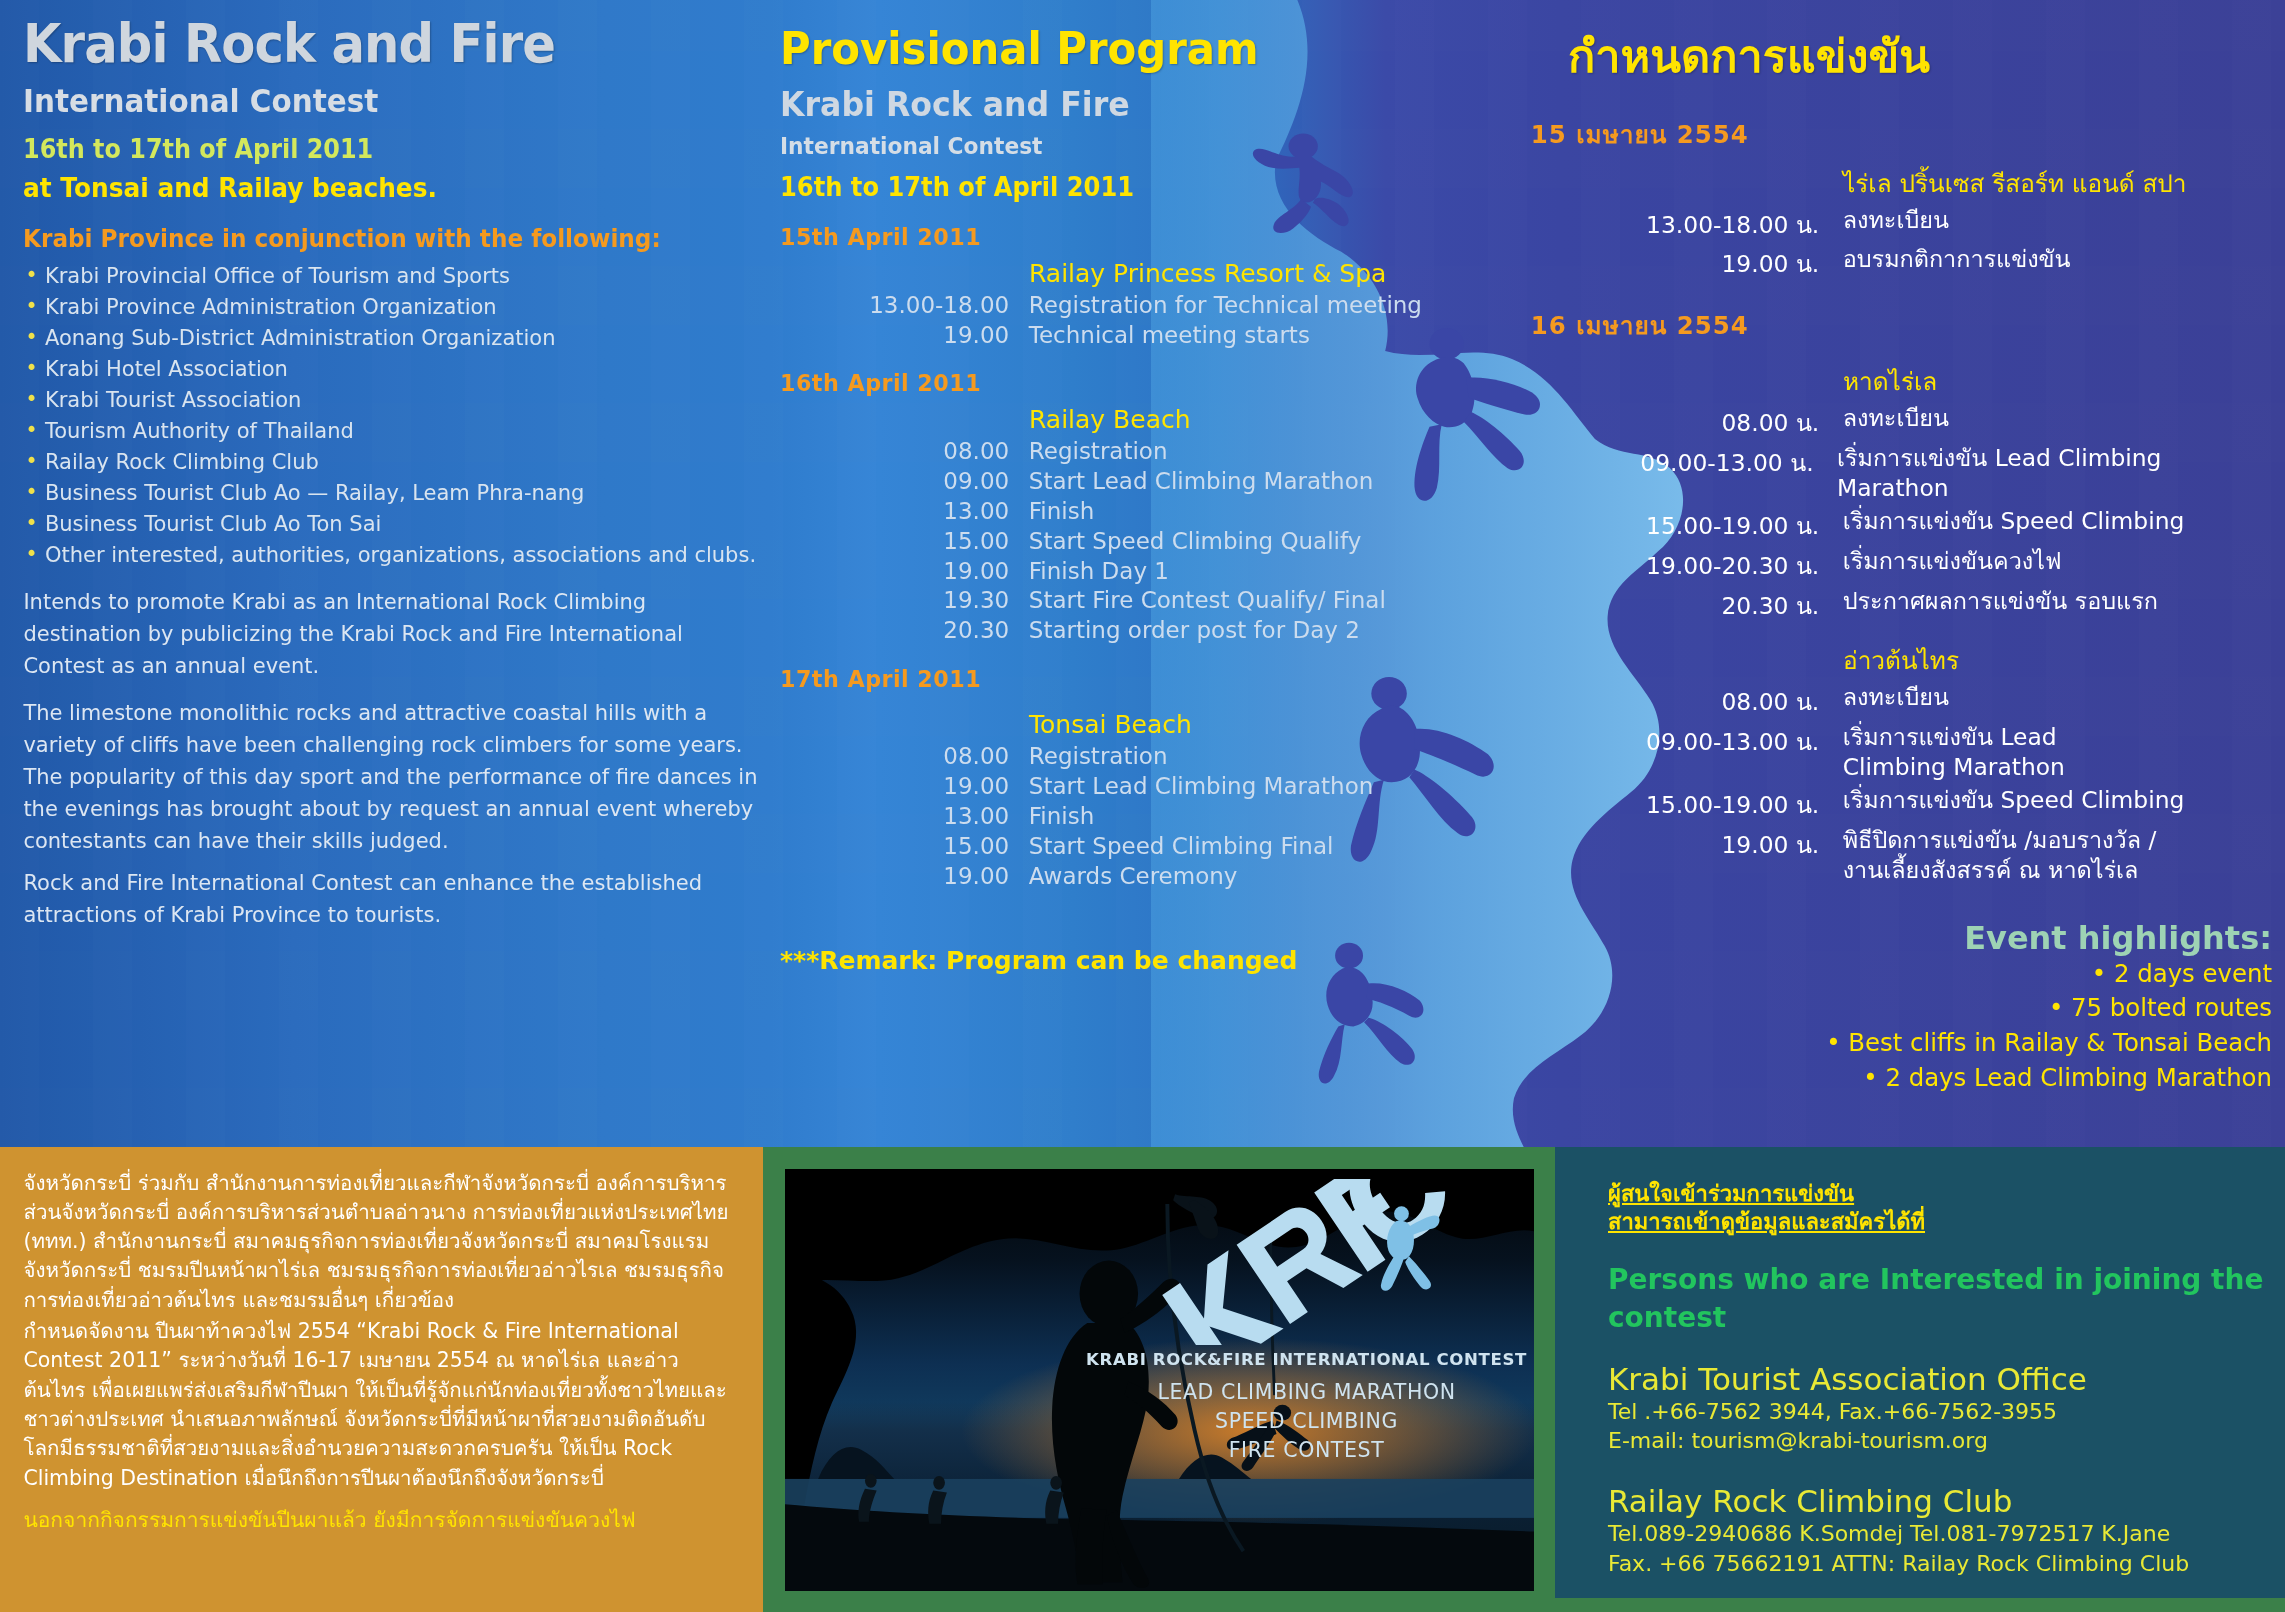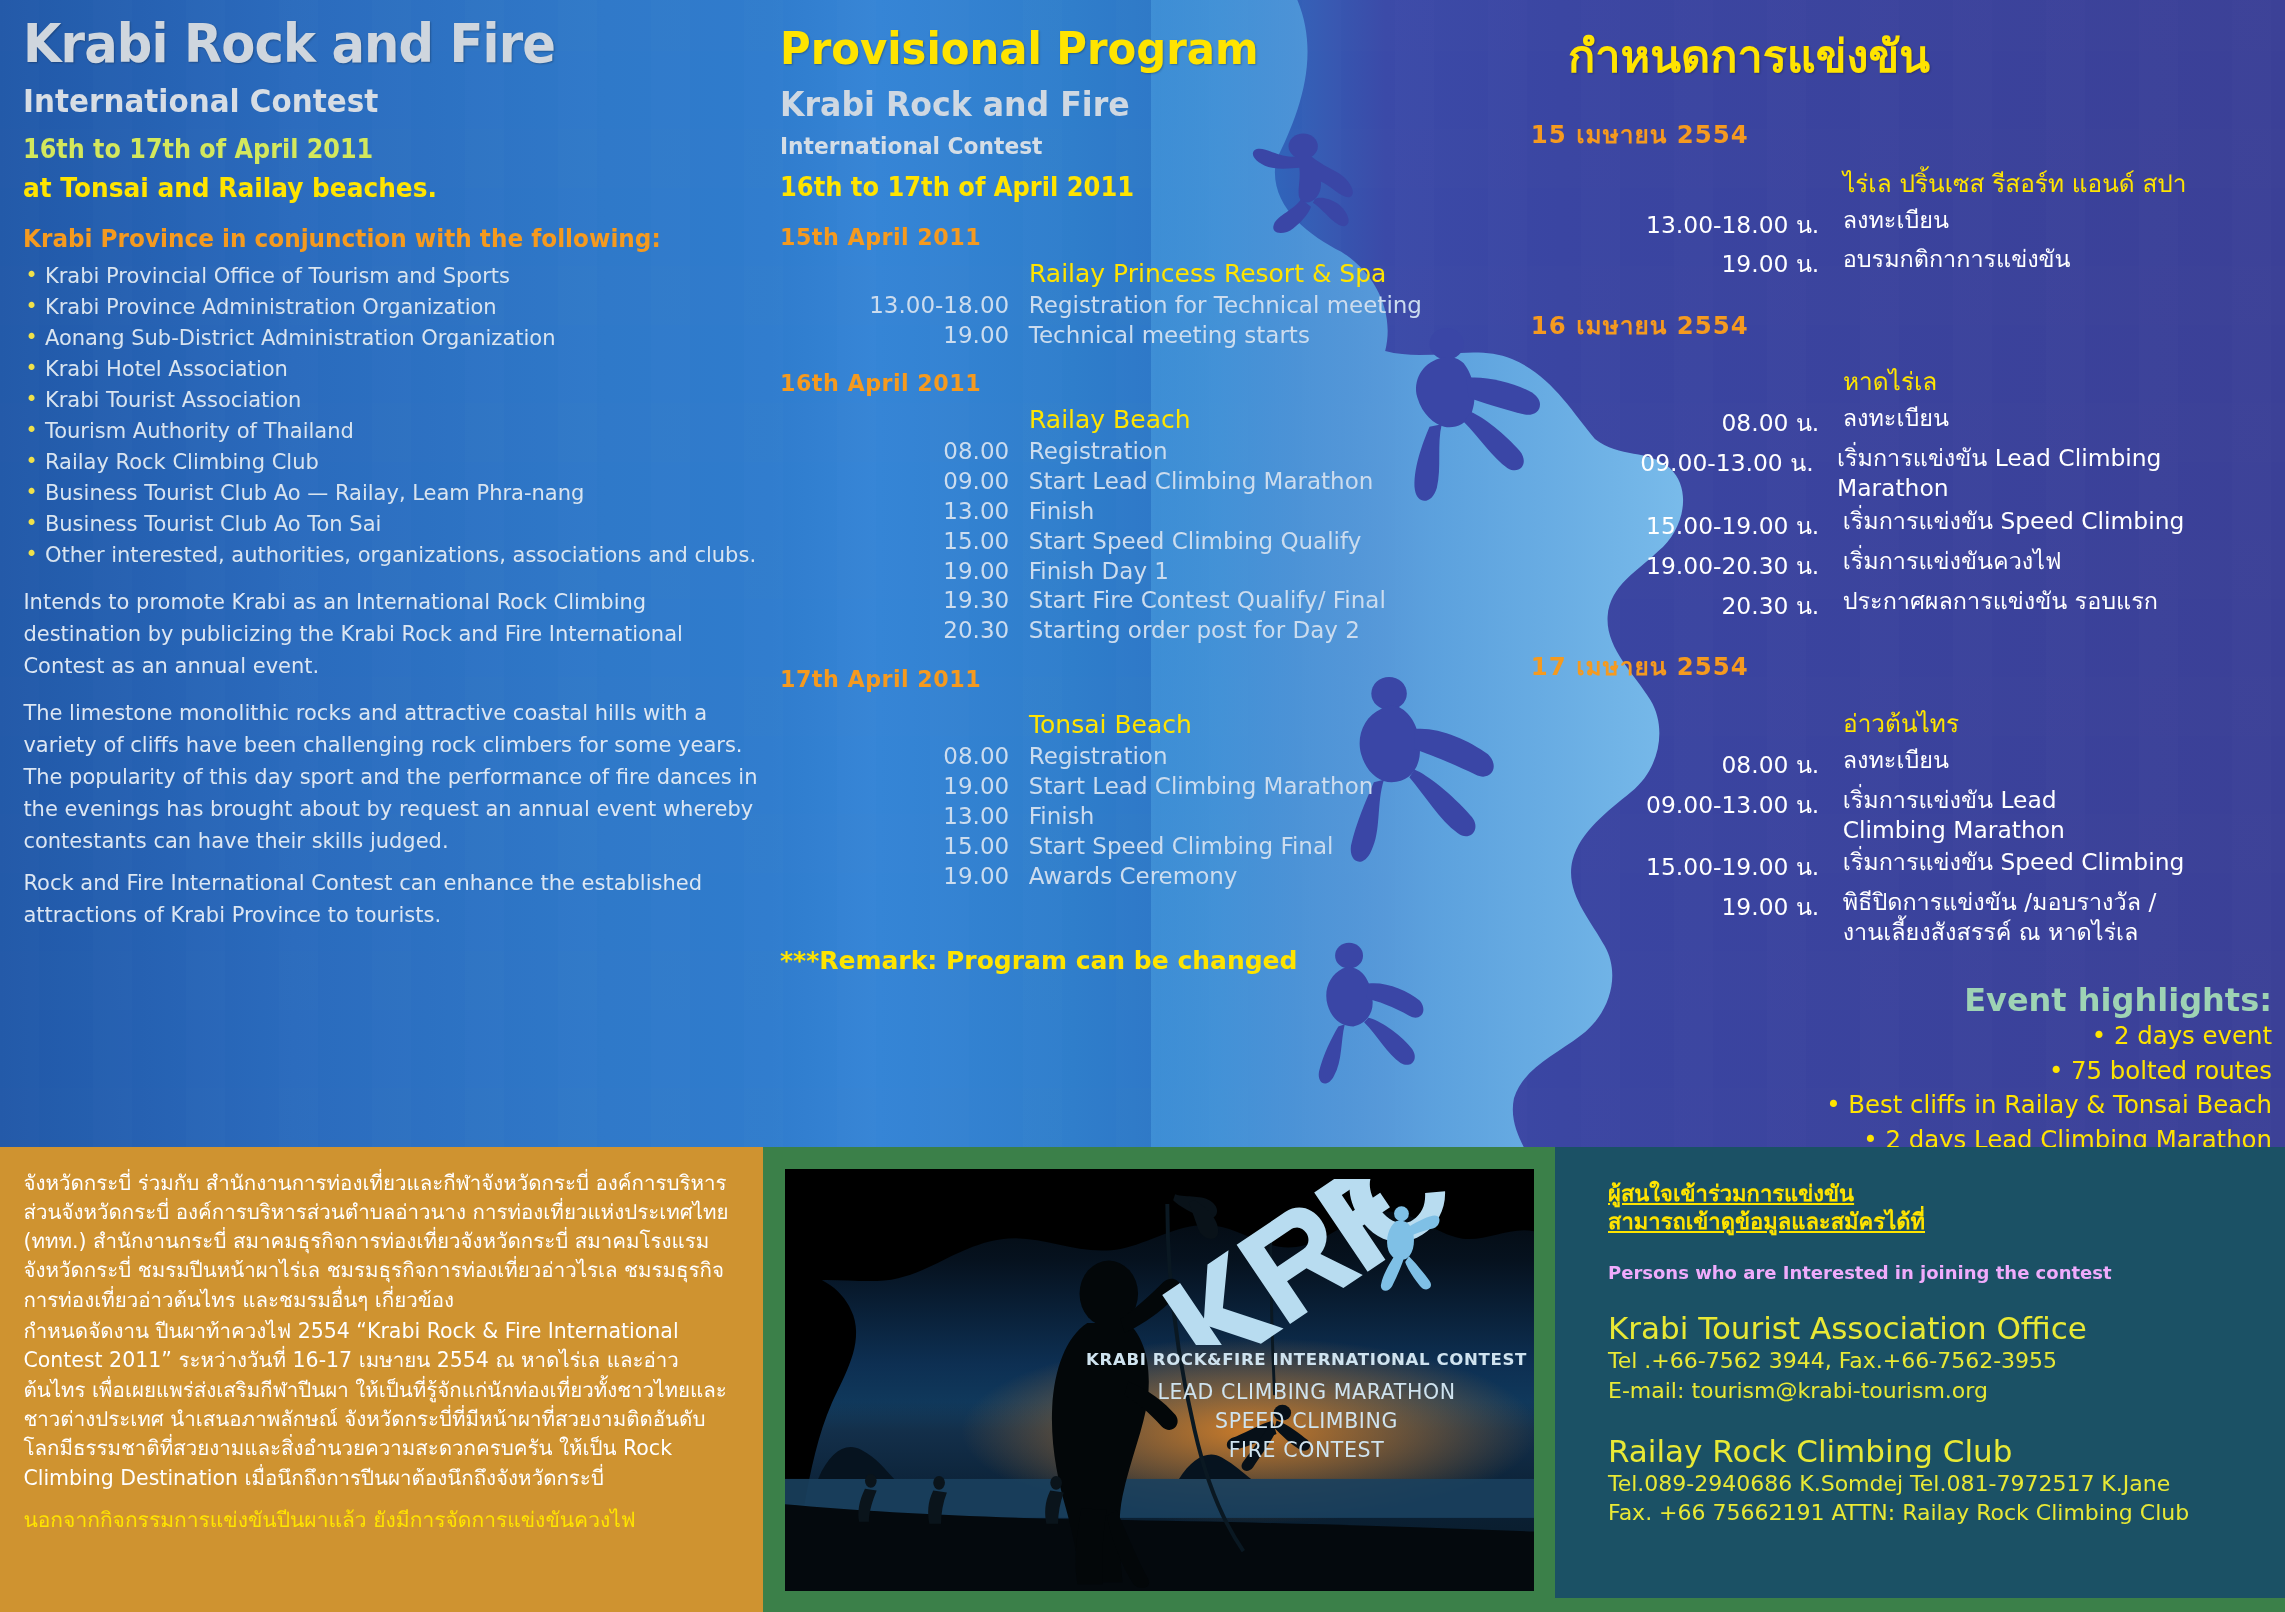--- a/index.html
+++ b/index.html
@@ -135,21 +135,21 @@
   .logo-line4{font-size:20.5px;color:#cfe3ef;letter-spacing:0.6px;margin-top:4.9px;}
 
   #bot-contact{
     position:absolute;left:1555px;top:1147px;width:730px;height:465px;
     background:#1b5165;padding:33px 0 0 53px;overflow:hidden;
   }
   #bot-contact:after{
     content:"";position:absolute;left:0;bottom:0;width:100%;height:13.7px;background:#3b8049;
   }
   .ct-th{font-size:22px;font-weight:bold;color:#ffe400;line-height:1.28;text-decoration:underline;}
-  .ct-en{font-size:18px;font-weight:bold;color:#f0abfc;line-height:1.33;margin-top:25px;}
+  .ct-en{font-size:28px;font-weight:bold;color:#22c55e;line-height:1.33;margin-top:25px;}
   .ct-org{font-size:31px;color:#e9e935;margin-top:25px;}
   .ct-det{font-size:22px;color:#e9e935;line-height:1.35;}
   .ct-org2{font-size:31px;color:#e9e935;margin-top:27px;}
 </style>
 </head>
 <body>
 
 <div id="top-panel">
   <div id="tex"></div>
 
@@ -343,21 +343,20 @@
         <div class="tm">19.00-20.30 น.</div>
         <div class="ev">เริ่มการแข่งขันควงไฟ</div>
       </div>
       <div class="throw">
         <div class="tm">20.30 น.</div>
         <div class="ev">ประกาศผลการแข่งขัน รอบแรก</div>
       </div>
     </div>
 
     <div>
-      <div class="th-day">17   เมษายน   2554</div>
       <div class="th-venue" style="margin-top:17.6px">อ่าวต้นไทร</div>
       <div class="throw">
         <div class="tm">08.00 น.</div>
         <div class="ev">ลงทะเบียน</div>
       </div>
       <div class="throw">
         <div class="tm">09.00-13.00 น.</div>
         <div class="ev" style="white-space:pre-line">เริ่มการแข่งขัน Lead
 Climbing Marathon</div>
       </div>

